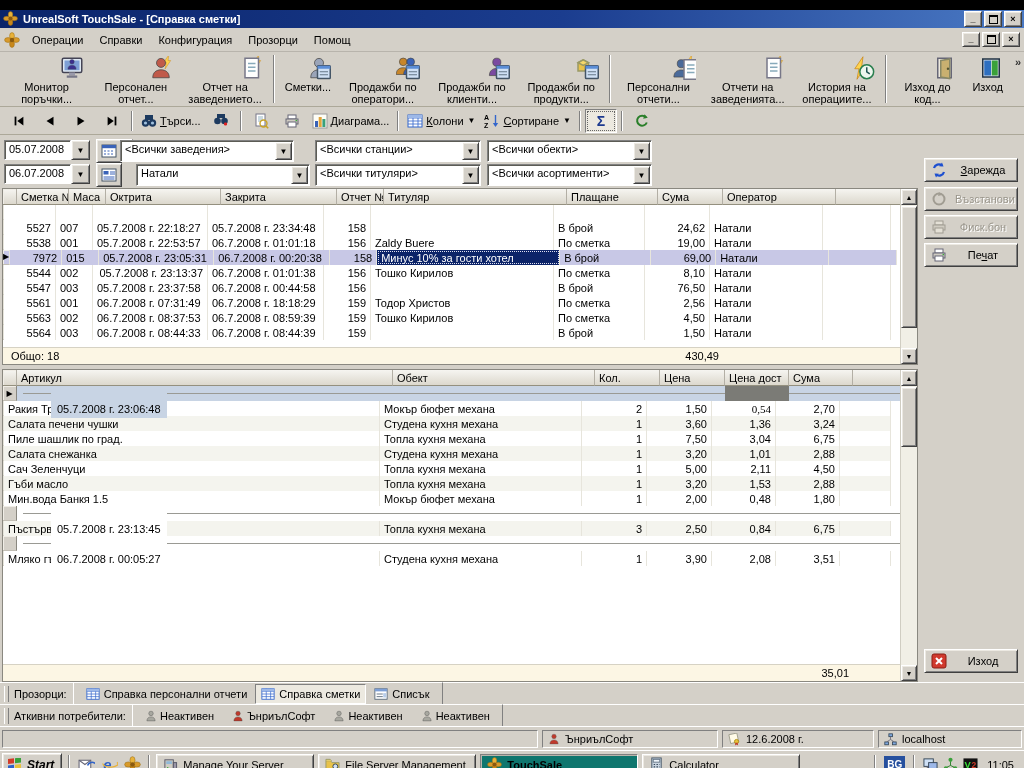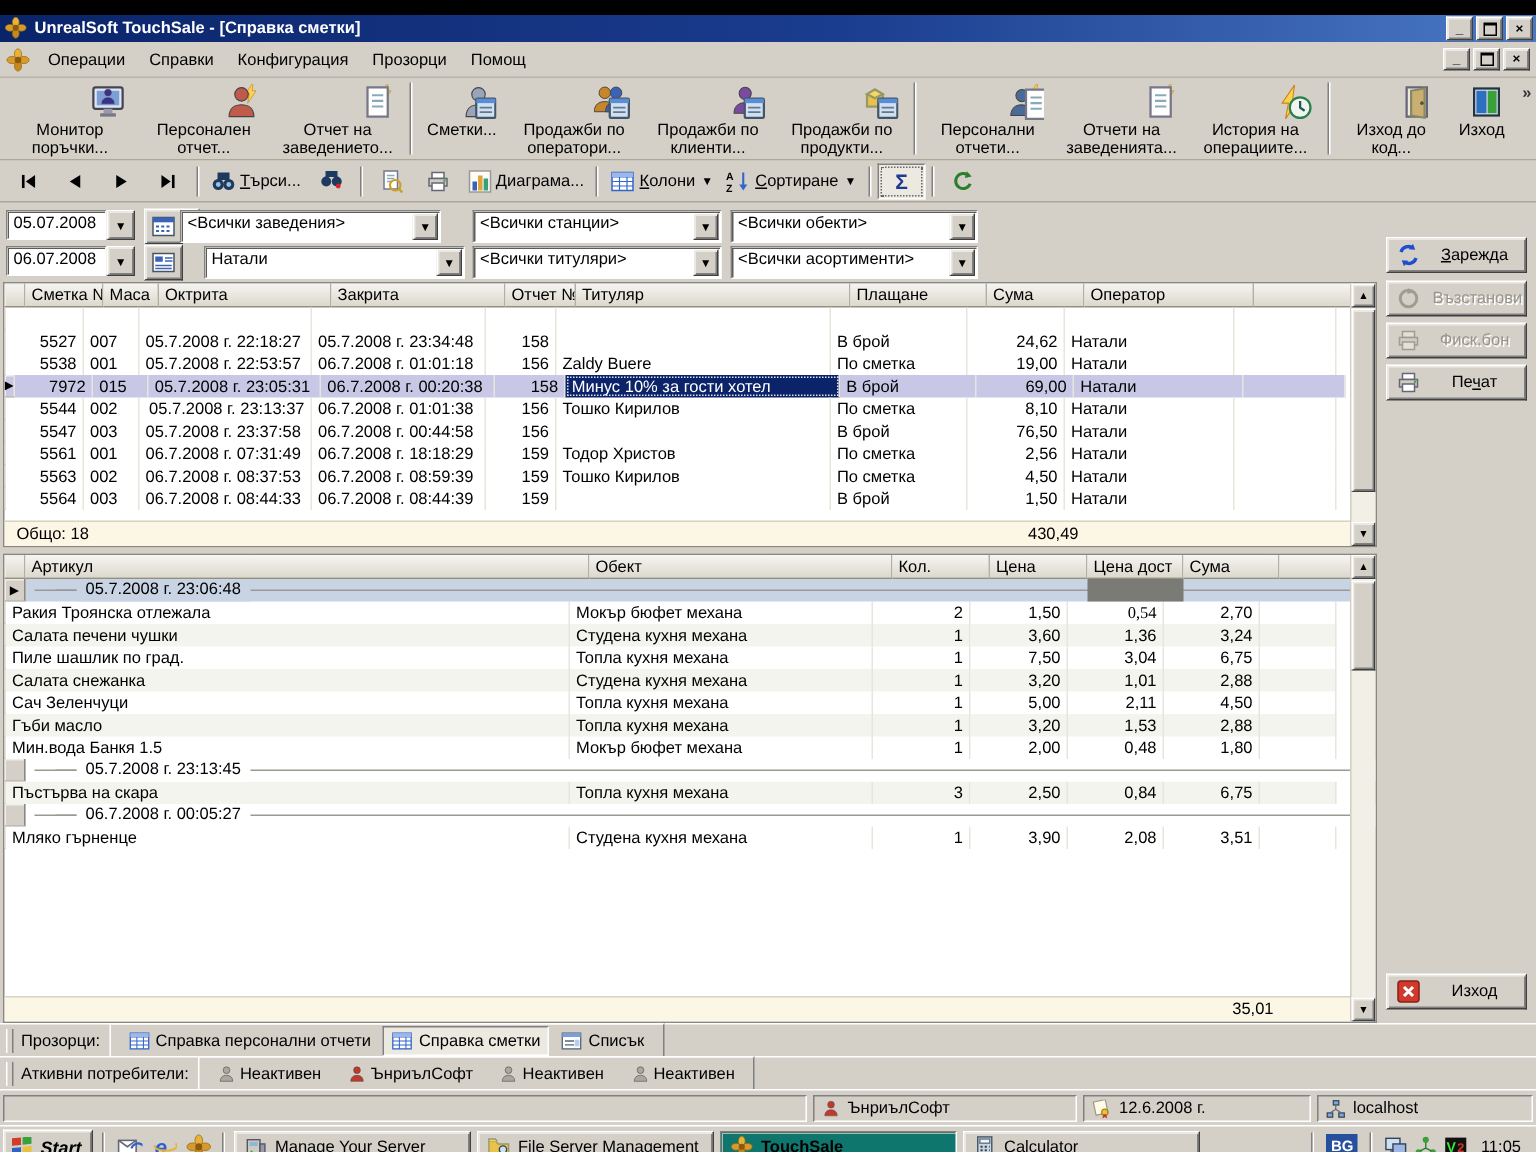--- a/index.html
+++ b/index.html
@@ -64,21 +64,21 @@
   .grow .gc{border-right:1px solid #e7e5dc;line-height:14px;}
   .grow.alt .gc{background:#f4f4ee;}
   .gsel{background:#d4d0c8;border-right:1px solid #8a8880;border-bottom:1px solid #c2beb4;box-shadow:inset 1px 1px 0 #f0ede6;padding:0;text-align:center;font-size:8px;line-height:15px;}
   .r-selected .gc{background:#c8c8e6;}
   .cell-focus{background:#0b2368 !important;color:#fff;outline:1px dotted #e0e0f0;outline-offset:-2px;}
   .gfoot{position:absolute;left:0;right:16px;bottom:0;height:16px;display:flex;background:#fcf6e4;border-top:1px solid #d6d2c4;}
   .gfoot .gc{line-height:15px;}
   .grouprow{position:relative;display:flex;height:15px;background:#fff;}
   .grouprow.gsel-row{background:#c8d4e4;}
   .gline{position:absolute;top:7px;height:1px;background:#9a9a94;left:20px;right:2px;}
-  .gtime{position:relative;margin-left:34px;padding:0 6px;background:inherit;line-height:14px;z-index:1;}
+  .gtime{position:relative;margin-left:34px;padding:16px 6px;background:inherit;line-height:14px;z-index:1;}
   .gtime::before{content:"";position:absolute;left:-14px;top:7px;width:14px;height:1px;background:#9a9a94;}
   .darkcell{position:absolute;top:0;bottom:0;background:#7b7b76;z-index:2;}
 
   
   .vscroll{position:absolute;right:0;top:0;bottom:0;width:16px;background:#f1efe6;border-left:1px solid #d0cdc2;}
   .sbtn{position:absolute;left:0;width:16px;height:16px;font-size:7px;display:flex;align-items:center;justify-content:center;box-sizing:border-box;}
   .sthumb{position:absolute;left:0;width:16px;box-sizing:border-box;}
 
   .splitter{position:absolute;left:2px;top:355px;width:916px;height:4px;background:#d4d0c8;}
 

